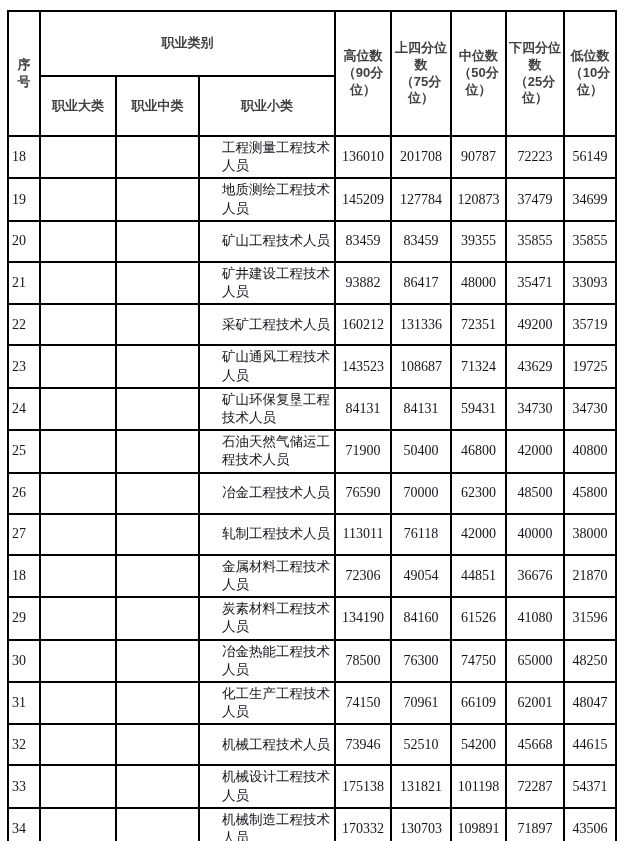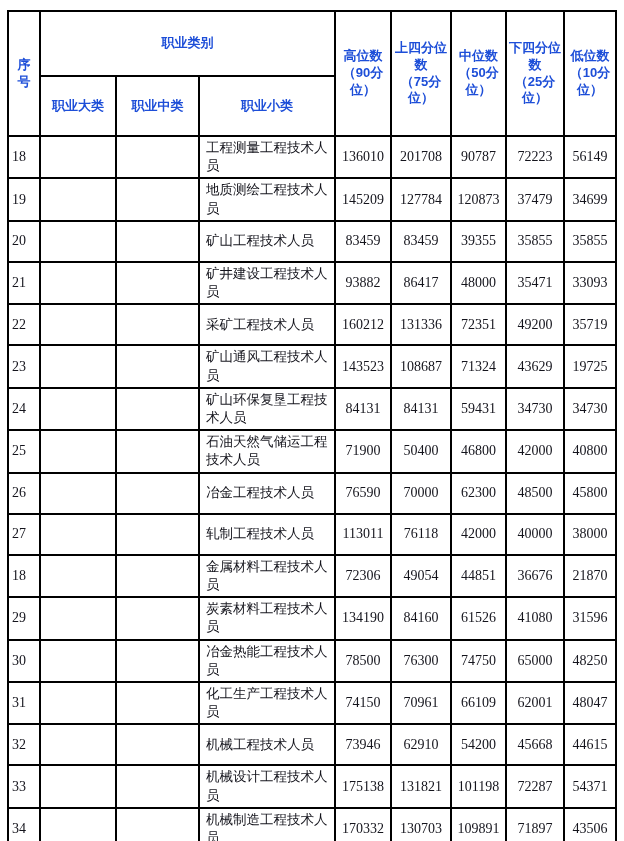--- a/index.html
+++ b/index.html
@@ -33,37 +33,37 @@
     color: #14141c;
   }
   thead th {
     font-family: "Liberation Sans", sans-serif;
     font-weight: bold;
     font-size: 13px;
     line-height: 1.3;
     text-align: center;
     white-space: pre-line;
     padding: 14px 1px;
-    color: #1d4ed8;
+    color: #404040;
   }
   thead tr.hrow-1 { height: 65px; }
   thead tr.hrow-2 { height: 60px; }
   tbody td { height: 41px; padding: 2px 3px; }
   td.c0 {
     text-align: left;
     font-family: "Liberation Serif", serif;
     font-size: 14px;
   }
   td.c1, td.c2 { background: #ffffff; }
   td.c3 {
     text-align: left;
     font-family: "Liberation Serif", serif;
     font-size: 13.5px;
     line-height: 1.35;
-    padding-left: 6px;
+    padding-left: 22px;
     padding-right: 2px;
   }
   td.c4, td.c5, td.c6, td.c7, td.c8 {
     text-align: center;
     font-family: "Liberation Serif", serif;
     font-size: 14px;
   }
 </style>
 </head>
 <body>
@@ -264,21 +264,21 @@
           <td class="c6">66109</td>
           <td class="c7">62001</td>
           <td class="c8">48047</td>
         </tr>
         <tr>
           <td class="c0">32</td>
           <td class="c1"></td>
           <td class="c2"></td>
           <td class="c3">机械工程技术人员</td>
           <td class="c4">73946</td>
-          <td class="c5">62910</td>
+          <td class="c5">52510</td>
           <td class="c6">54200</td>
           <td class="c7">45668</td>
           <td class="c8">44615</td>
         </tr>
         <tr>
           <td class="c0">33</td>
           <td class="c1"></td>
           <td class="c2"></td>
           <td class="c3">机械设计工程技术人员</td>
           <td class="c4">175138</td>

